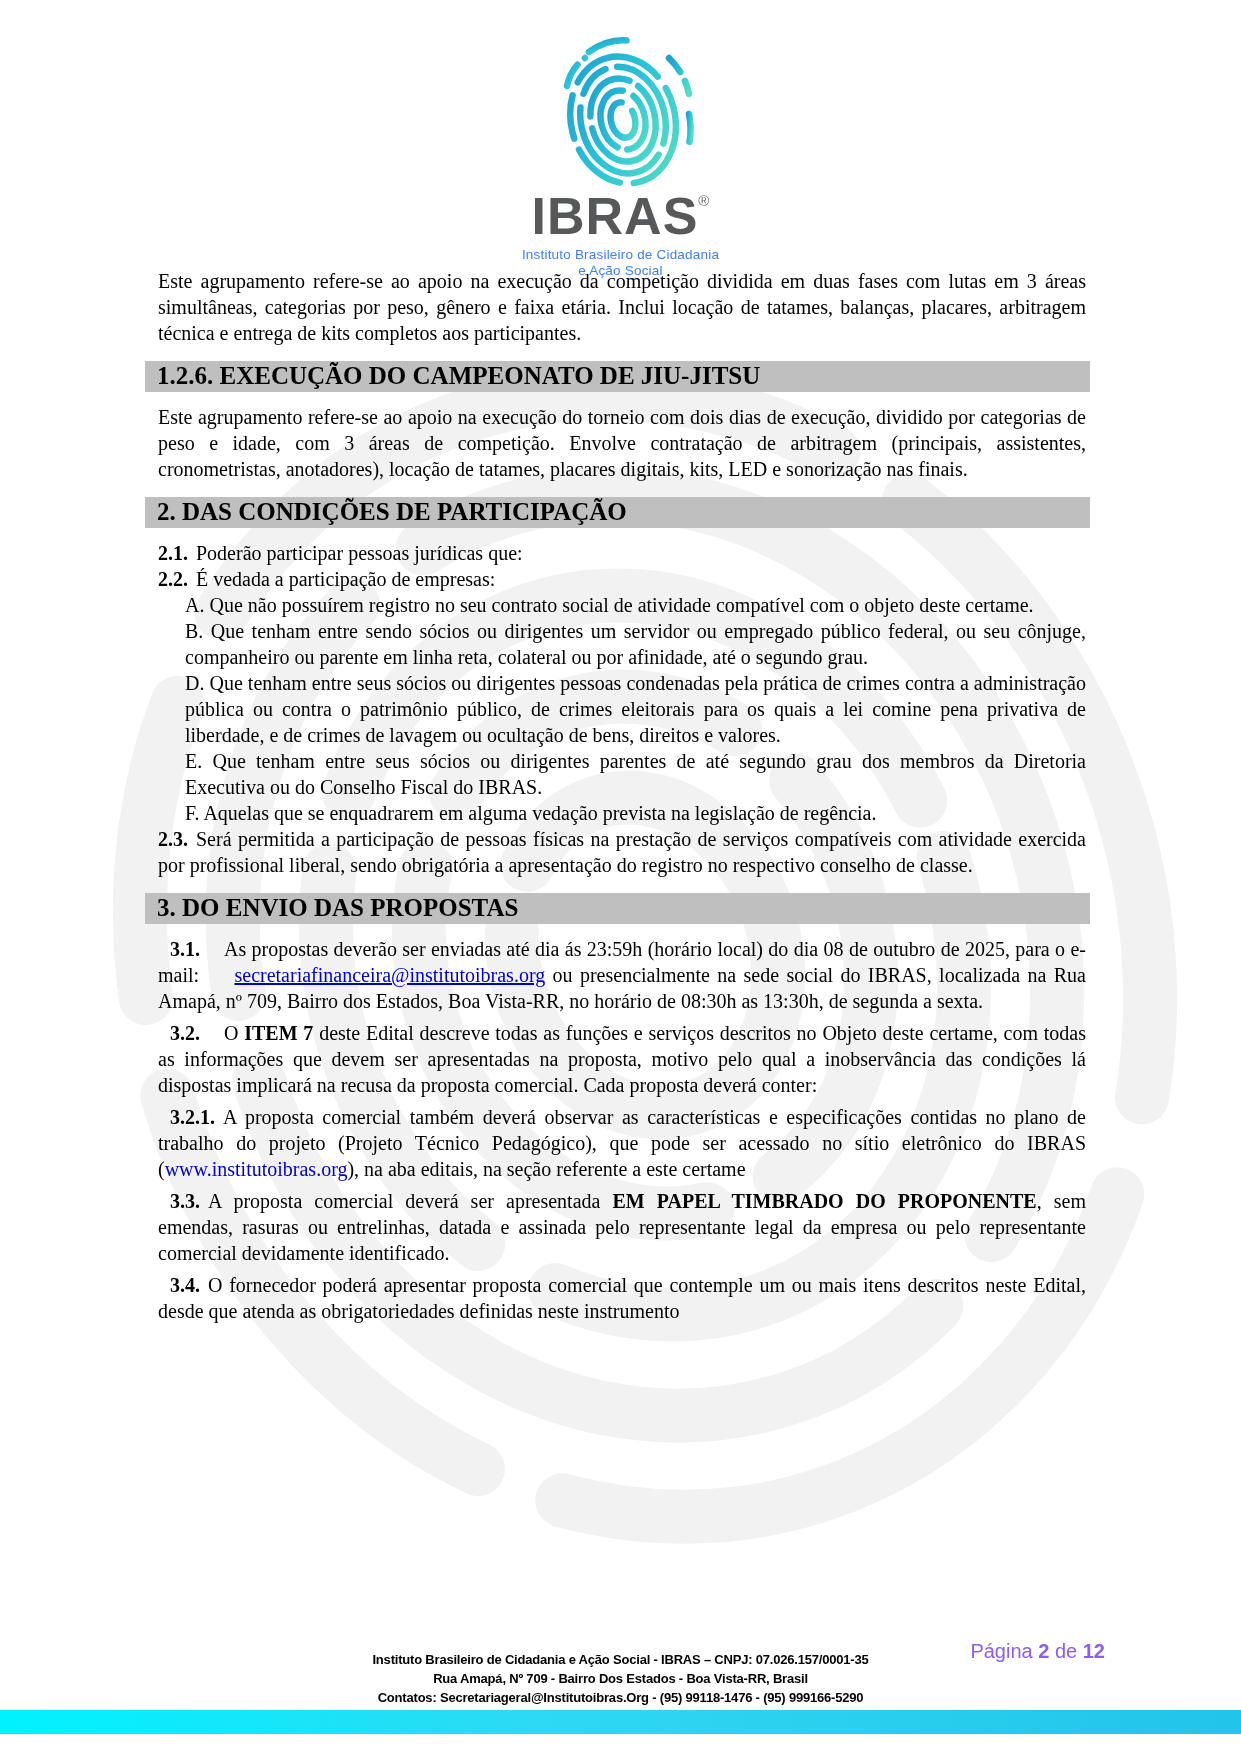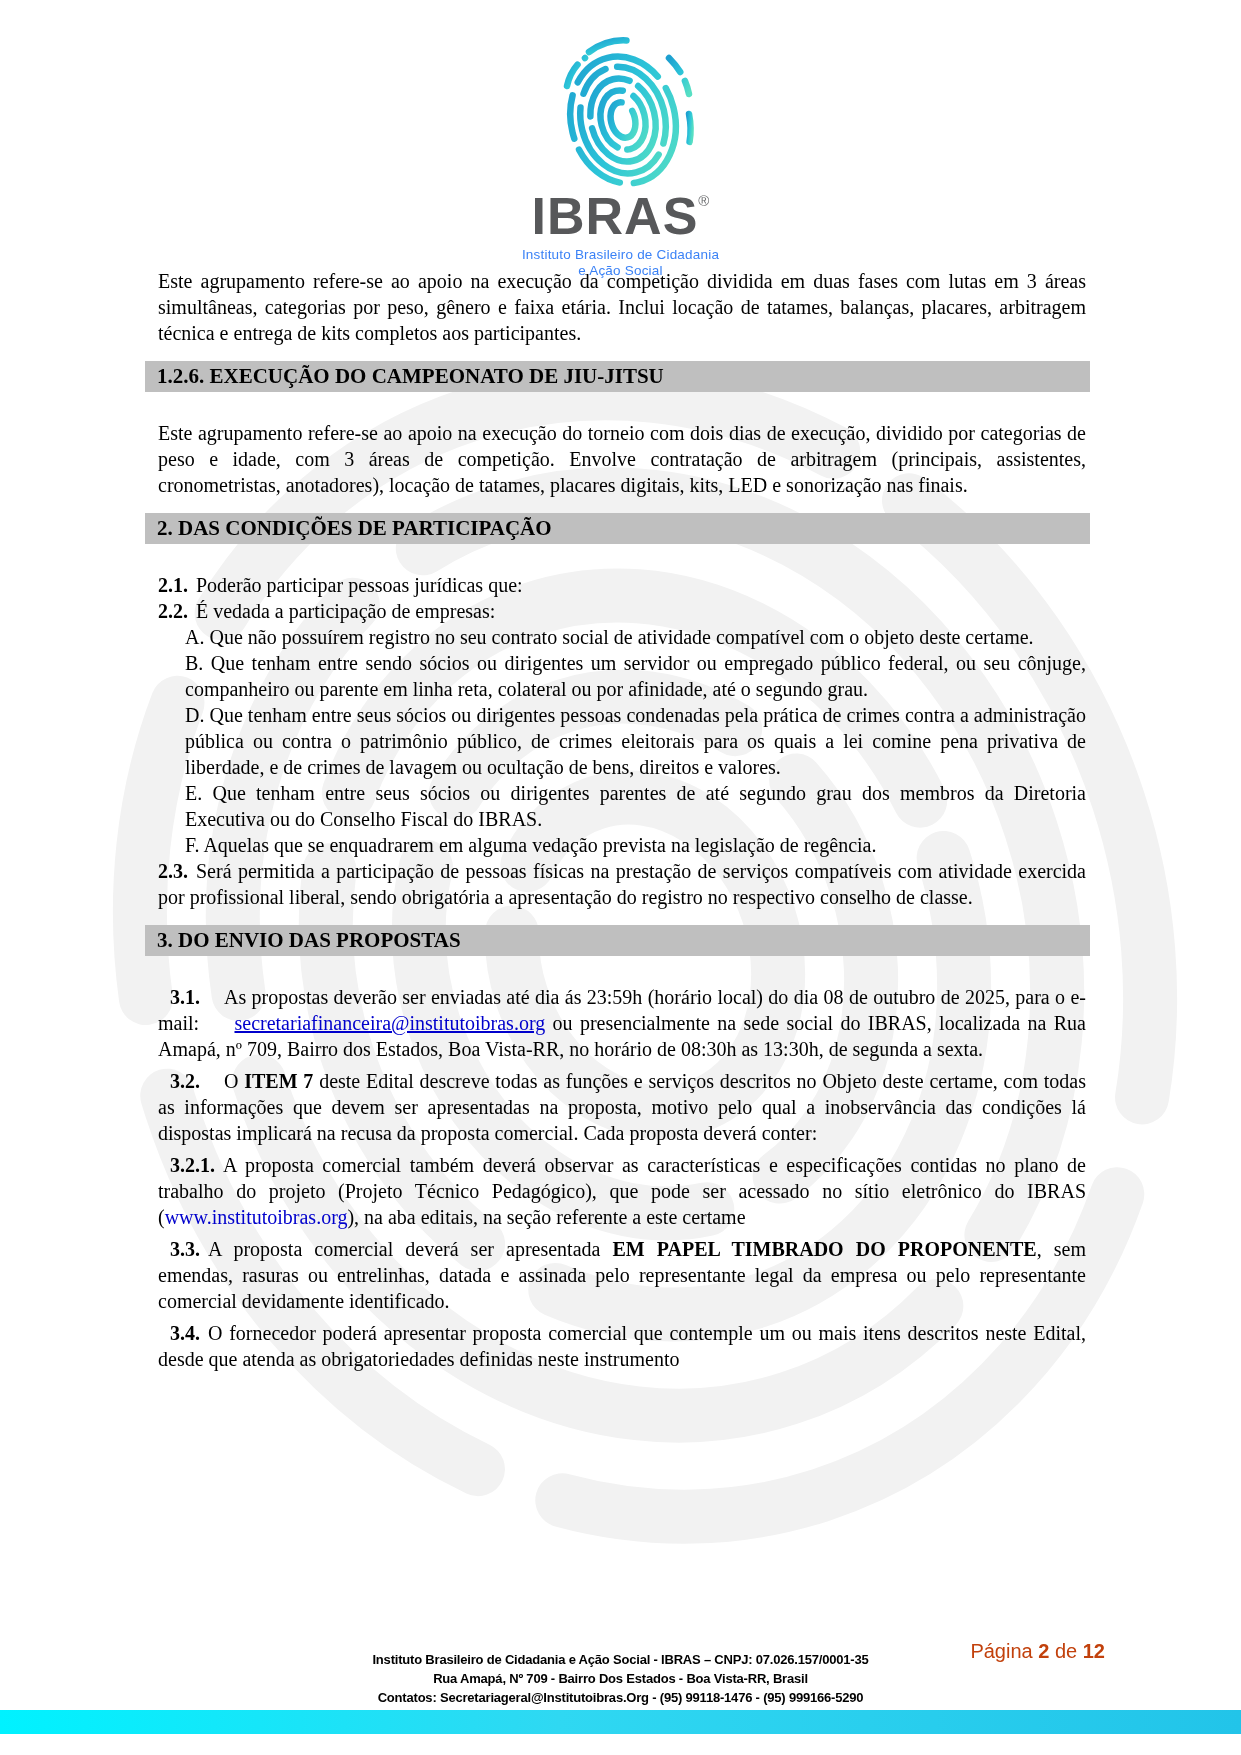--- a/index.html
+++ b/index.html
@@ -25,42 +25,42 @@
     line-height:1.22; margin-top:5px; letter-spacing:.2px;
   }
 
   
   .content {
     position:absolute; left:158px; top:268px; width:928px; z-index:1;
     font-size:20px; line-height:26px; text-align:justify;
   }
   .content p { margin:0; }
   .h-bar {
-    background:#bfbfbf; font-weight:700; font-size:21px; line-height:26px;
-    padding:2px 6px 3px 12px; margin:15px -4px 28px -13px; text-align:left;
+    background:#bfbfbf; font-weight:700; font-size:25px; line-height:26px;
+    padding:2px 6px 3px 12px; margin:15px -4px 12px -13px; text-align:left;
   }
   .sub { padding-left:27px; }
   .num { font-weight:700; margin-right:8px; }
   .tab { margin-right:24px; }
   .ind { text-indent:12px; }
   .mt8 { margin-top:8px !important; }
   .mt6 { margin-top:6px !important; }
   b.seg { font-weight:700; }
   a.link { color:#0000cc; text-decoration:none; cursor:pointer; }
   a.link.u { text-decoration:underline;margin-left:28px; }
 
   
   .footer-center {
     position:absolute; left:0; top:1650px; width:100%; text-align:center; z-index:1;
     font-family:"Liberation Sans", sans-serif; font-size:13px; line-height:19px;
     color:#000; letter-spacing:-0.2px; font-weight:600;
   }
   .page-num {
     position:absolute; top:1640px; right:136px; z-index:1;
-    font-family:"Liberation Sans", sans-serif; font-size:20px; color:#c2410c;
+    font-family:"Liberation Sans", sans-serif; font-size:20px; color:#8b5cf6;
   }
   .page-num b { font-weight:700; }
   .bottom-bar {
     position:absolute; left:0; top:1710px; width:100%; height:24px; z-index:1;
     background:linear-gradient(90deg,#00f2ff 0%, #2fd8f2 45%, #22c4e9 100%);
   }
 </style>
 </head>
 <body>
 

